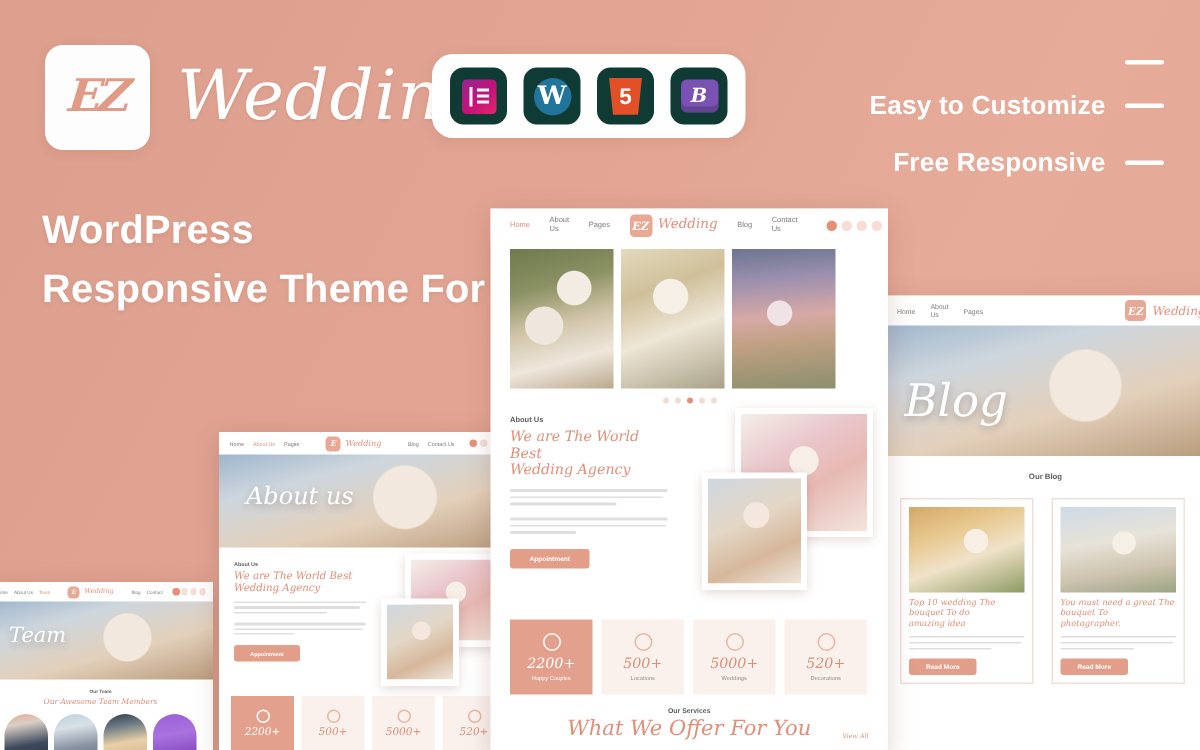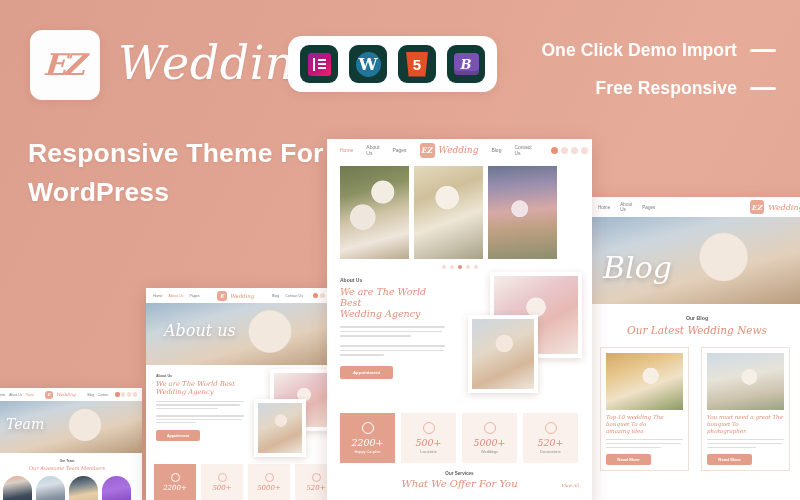--- a/index.html
+++ b/index.html
@@ -246,21 +246,20 @@
       <span class="logo" style="margin-left:85px;gap:4px;">
         <span class="lg-sq" style="width:14px;height:14px;font-size:7px;">EZ</span>
         <span class="lg-tx" style="font-size:8px;">Wedding</span>
       </span>
     </div>
     <div class="hero ph p-f" style="height:87px;">
       <div class="hero-title" style="left:17px; top:36px; font-size:30px;">Blog</div>
     </div>
     <div style="padding:11px 14px 0; position:relative;">
       <div class="sec-lbl" style="font-size:5.2px;">Our Blog</div>
-      <div class="sec-ttl" style="font-size:10.5px;margin-top:3px;">Our Latest Wedding News</div>
       <div style="display:flex; gap:12px; margin-top:11px;">
         <div class="blogcard" style="width:89px;padding:5px;">
           <div class="ph p-g" style="height:57px;"></div>
           <div class="sec-ttl" style="font-size:5.6px;text-align:left;margin-top:4px;line-height:1.25;">Top 10 wedding  The bouquet To do</div>
           <div class="sec-ttl" style="font-size:5.6px;text-align:left;line-height:1.25;">amazing idea</div>
           <div style="margin-top:4px;">
             <div class="ln" style="height:1.5px;width:100%;margin-bottom:2.4px;"></div>
             <div class="ln" style="height:1.5px;width:97%;margin-bottom:2.4px;"></div>
             <div class="ln" style="height:1.5px;width:72%;"></div>
           </div>
@@ -352,21 +351,21 @@
       </div>
       <div class="stat-card" style="width:55px;height:50px;">
         <div class="ring" style="width:12px;height:12px;"></div>
         <div class="stat-num" style="font-size:9.5px;margin-top:3px;">520+</div>
         <div class="stat-lab" style="font-size:3.8px;margin-top:2px;">Decorations</div>
       </div>
     </div>
 
     <div style="position:relative; padding:8px 13px 0;">
       <div class="sec-lbl" style="font-size:4.6px;">Our Services</div>
-      <div class="sec-ttl" style="font-size:10px;margin-top:2px;">What We Offer For You</div>
+      <div class="sec-ttl" style="font-size:14px;margin-top:2px;">What We Offer For You</div>
       <div class="sec-ttl" style="position:absolute;right:13px;bottom:1px;font-size:4.2px;">View All</div>
     </div>
   </div>
 
   <div class="logo-box">
     <span class="logo-mono">EZ</span>
   </div>
   <div class="brand-word">Wedding</div>
 
   <div class="badge-bar">
@@ -386,27 +385,30 @@
     <span class="badge">
       <span class="b-html">5</span>
     </span>
     <span class="badge">
       <span class="b-bs">B</span>
     </span>
   </div>
 
   <div class="features">
     <div class="feat">
-      <span>One Click Demo Import</span>
+      <span class="dash"></span>
+    </div>
+    <div class="feat">
+      <span>Easy to Customize</span>
       <span class="dash"></span>
     </div>
     <div class="feat">
       <span>Free Responsive</span>
       <span class="dash"></span>
     </div>
   </div>
 
   <div class="headline">
+    <div>WordPress</div>
     <div>Responsive Theme For</div>
-    <div>WordPress</div>
   </div>
 
 </div>
 
 </body></html>

